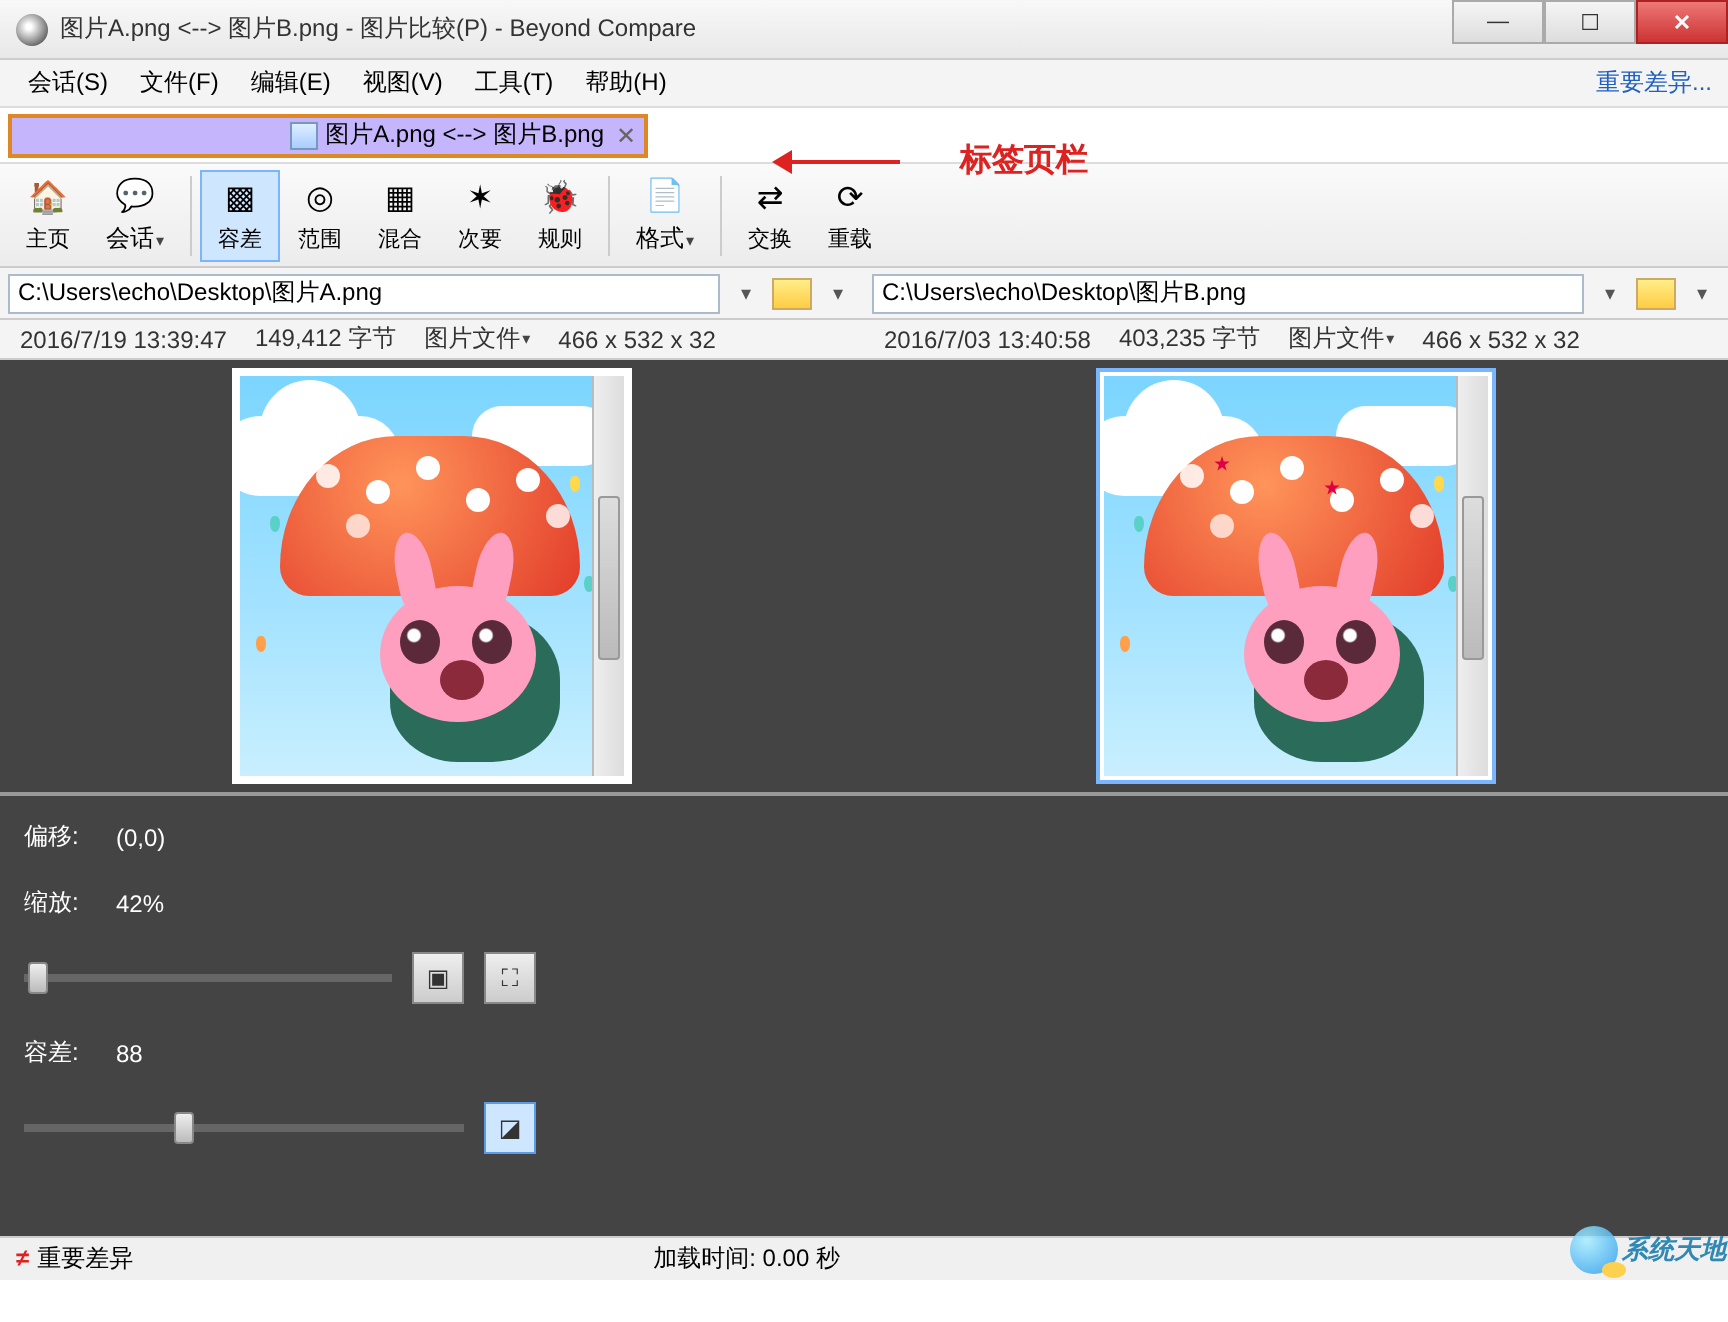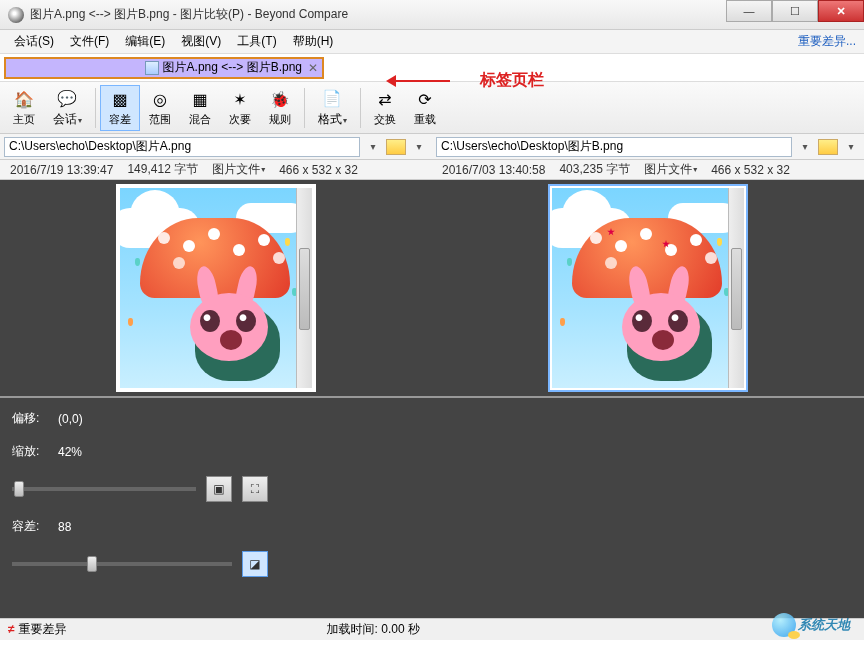--- a/index.html
+++ b/index.html
@@ -105,21 +105,21 @@
   .diffmark { position:absolute; width:9px; height:9px; background:#d03; border-radius:50%; }
   .dm1{left:58px;top:34px;} .dm2{left:114px;top:72px;}
   .diffspark { position:absolute; left:98px; top:52px; width:10px; height:10px; background:#30d; }
   .difftxt { position:absolute; left:6px; bottom:4px; font-size:9px; color:#22e; font-weight:bold; }
 
   
   .status { height: 22px; background:#f0f0f0; border-top:1px solid #ccc; display:flex; align-items:center; padding:0 8px; gap:20px; }
   .status .neq { color:#d22; font-weight:bold; margin-right:4px; }
 
   
-  .wm { position:absolute; right:14px; bottom:24px; display:flex; align-items:center; gap:2px; opacity:0.85; }
+  .wm { position:absolute; right:1px; bottom:24px; display:flex; align-items:center; gap:2px; opacity:0.85; }
   .wm .globe { width:24px; height:24px; background:radial-gradient(circle at 35% 30%,#aef,#29e); border-radius:50%; position:relative; }
   .wm .globe::after{content:"";position:absolute;right:-4px;bottom:-2px;width:12px;height:8px;background:#fc3;border-radius:50%;}
   .wm .txt { font-size:13px; font-weight:bold; font-style:italic; color:#17a; }
 </style>
 </head>
 <body>
 
 <div class="titlebar">
   <div class="appicon"></div>
   <div class="title">图片A.png &lt;--&gt; 图片B.png - 图片比较(P) - Beyond Compare</div>

